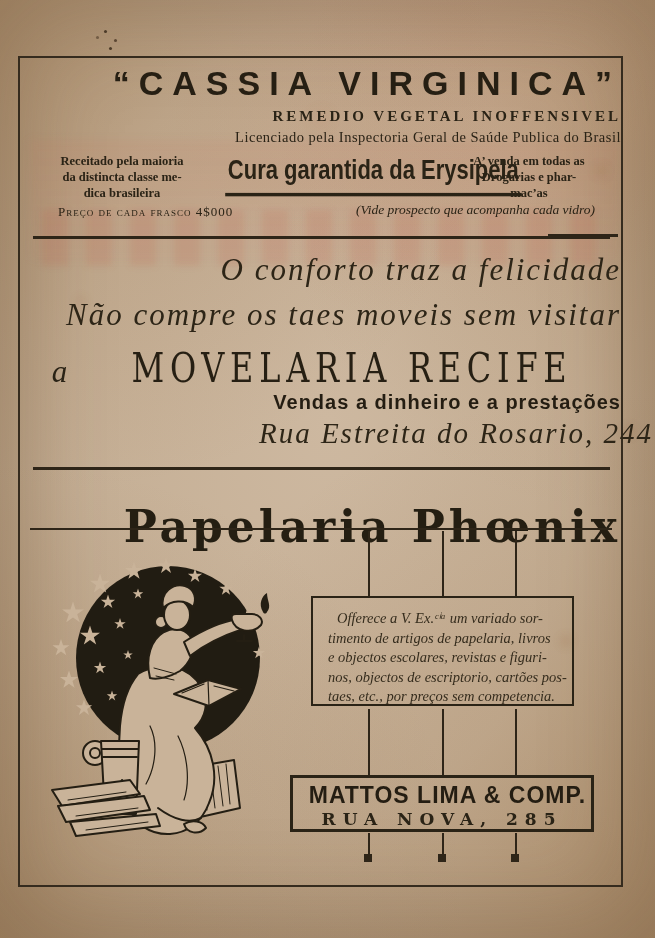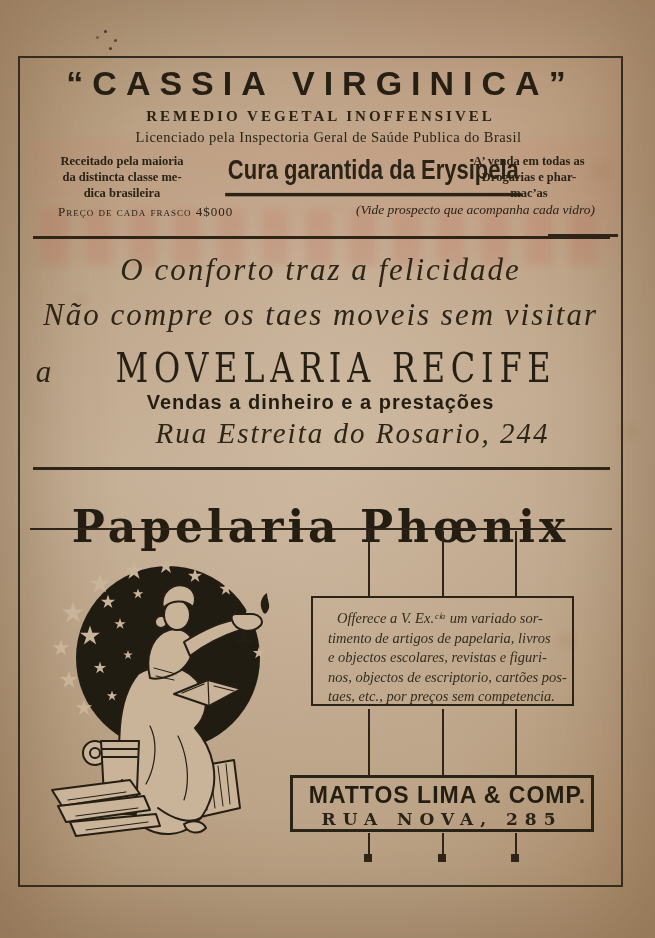--- a/index.html
+++ b/index.html
@@ -41,26 +41,26 @@
   }
   .specks{
     position:absolute;left:0;top:0;width:3px;height:3px;background:transparent;border-radius:50%;
     box-shadow:104px 30px 0 0 #4c3b28, 114px 39px 0 0 #5c4733, 109px 47px 0 0 #4c3b28, 96px 36px 0 0 rgba(76,59,40,.6);
   }
   .frame{
     position:absolute;left:18px;top:56px;width:601px;height:827px;
     border:2px solid #352b1e;
   }
   .abs{position:absolute;}
-  .ctr{left:20px;width:601px;text-align:center;}
+  .ctr{left:20px;width:601px;text-align:right;}
 
   
   .cassia-title{top:64px;font-family:"Liberation Sans",sans-serif;font-weight:700;font-size:34px;letter-spacing:9px;color:#261f13;}
   .cassia-sub{top:108px;font-weight:700;font-size:15px;letter-spacing:3px;}
-  .cassia-lic{top:129px;font-size:14.5px;letter-spacing:0.5px;padding-left:8px;}
+  .cassia-lic{top:129px;font-size:14.5px;letter-spacing:0.5px;}
   .note{font-weight:700;font-size:12.5px;line-height:16px;text-align:center;}
   .note-left{left:32px;top:153px;width:180px;}
   .note-right{left:443px;top:153px;width:172px;}
   .slogan-wrap{left:205px;top:153px;width:238px;text-align:center;text-decoration:underline;}
   .slogan{
     display:inline-block;
     font-family:"Liberation Sans",sans-serif;font-weight:700;font-size:25px;
     transform:scale(0.88,1.14);transform-origin:center top;
     border-bottom:3px solid #2a2316;padding:0 3px 6px;white-space:nowrap;
   }

